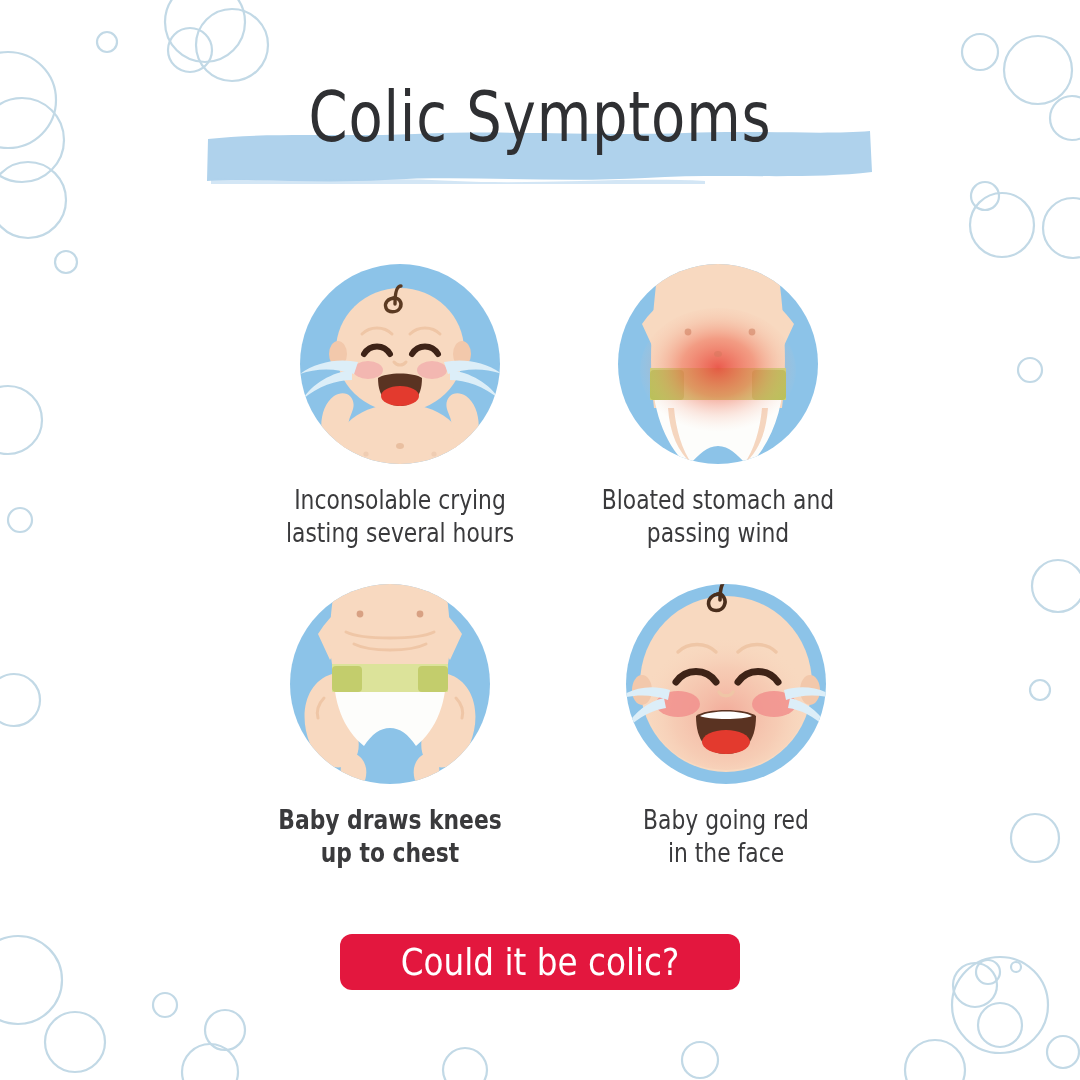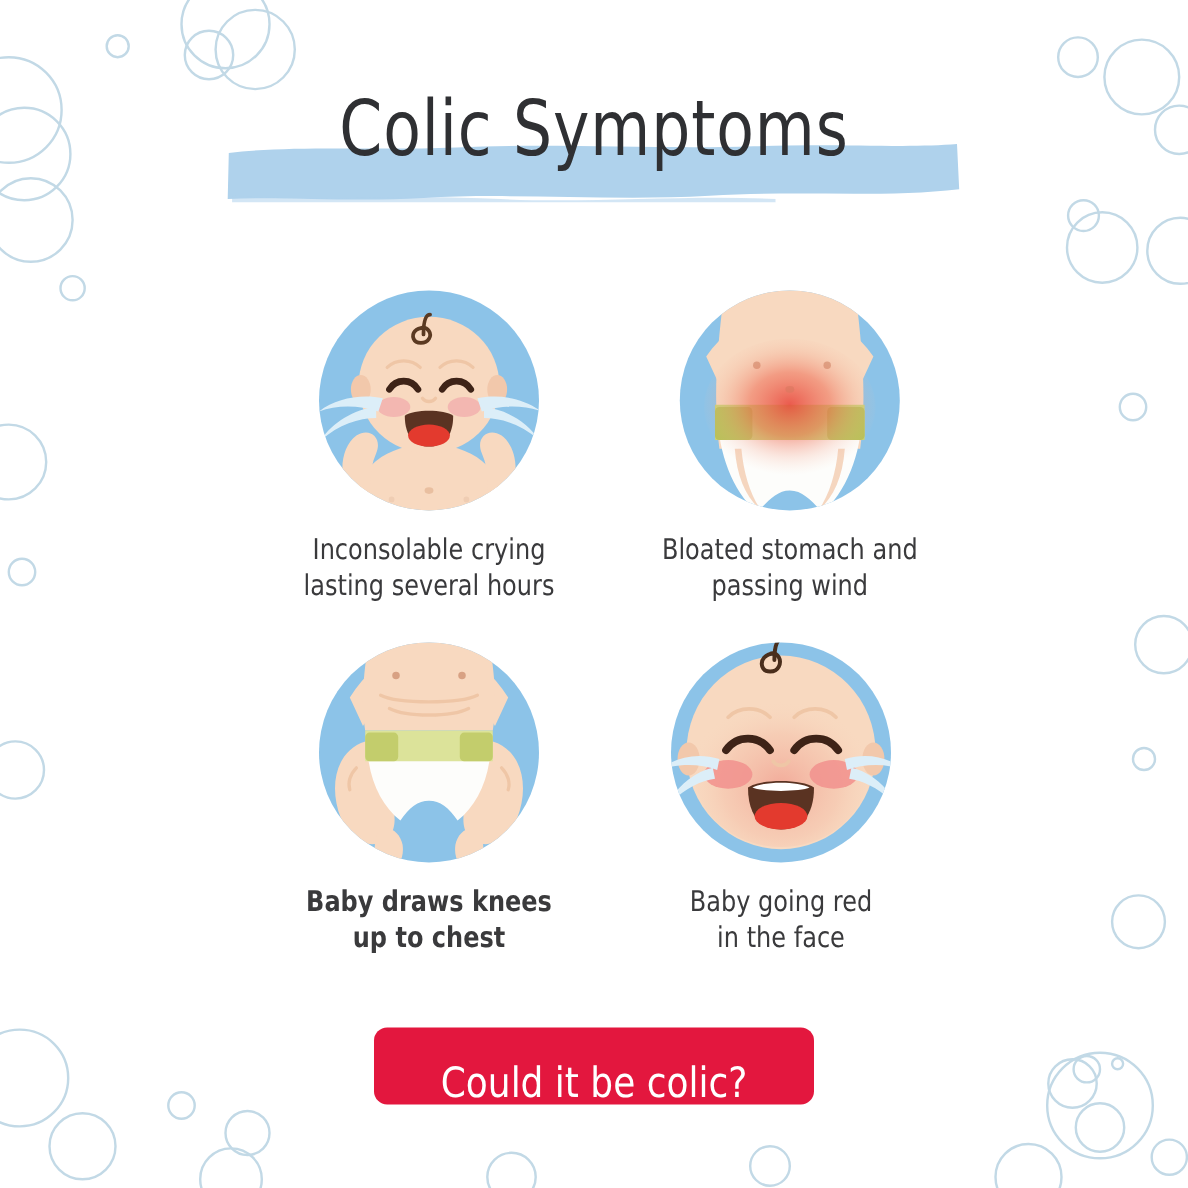--- a/index.html
+++ b/index.html
@@ -63,24 +63,24 @@
     left: 230px;
     top: 258px;
     width: 640px;
     height: 640px;
   }
   .cell {
     position: absolute;
     width: 320px;
     text-align: center;
   }
-  .cell-0 { left: 0px;   top: 0px;   }
+  .cell-0 { left: 10px;   top: 0px;   }
   .cell-1 { left: 328px; top: 0px;   }
   .cell-2 { left: 0px;   top: 320px; font-weight: bold; }
-  .cell-3 { left: 320px; top: 320px; }
+  .cell-3 { left: 336px; top: 320px; }
 
   .icon-holder {
     width: 212px;
     height: 212px;
     margin: 0 auto;
     position: relative;
   }
   .icon-holder svg { display: block; }
 
   .caption {
@@ -92,28 +92,28 @@
     transform: scaleX(0.84);
     transform-origin: 50% 0;
     white-space: pre-line;
   }
   
   .cta {
     position: absolute;
     left: 340px;
     top: 934px;
     width: 400px;
-    height: 70px;
+    height: 56px;
     background: #E3173E;
     border-radius: 12px;
     border: none;
     padding: 0;
     cursor: pointer;
     display: flex;
-    align-items: flex-end;
+    align-items: center;
     justify-content: center;
   }
   .cta-label {
     font-family: "DejaVu Sans", sans-serif;
     font-size: 38px;
     line-height: 40px;
     color: #ffffff;
     transform: scaleX(0.86);
     white-space: nowrap;
   }

